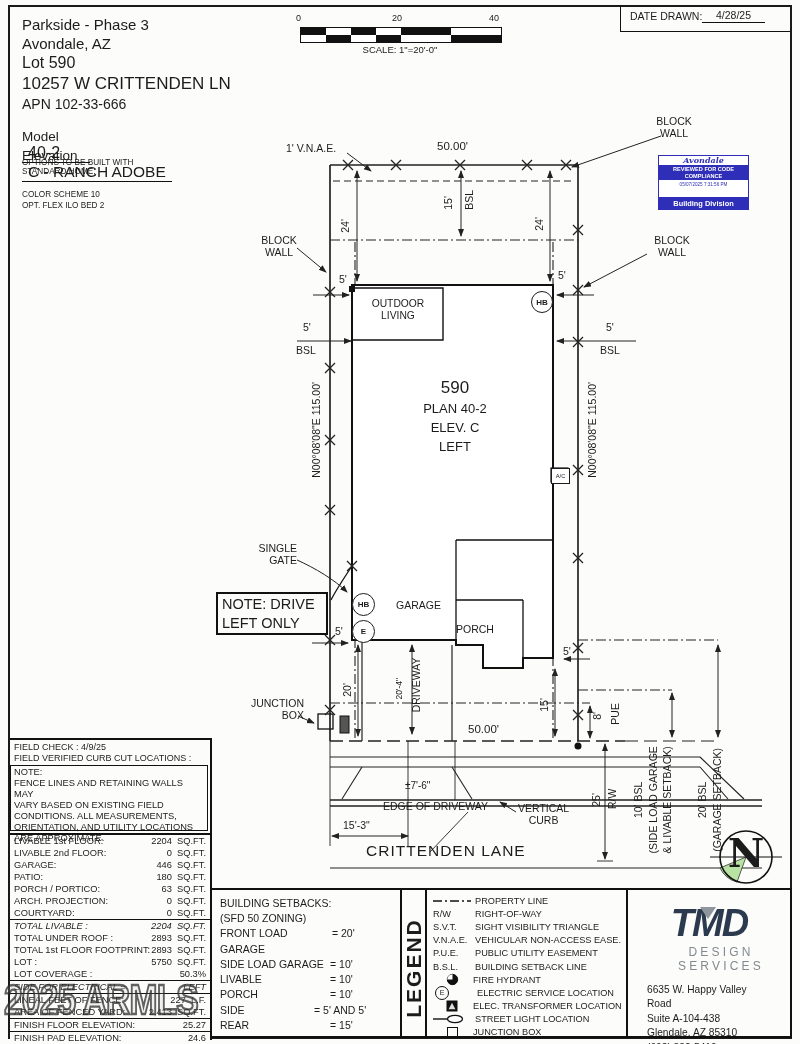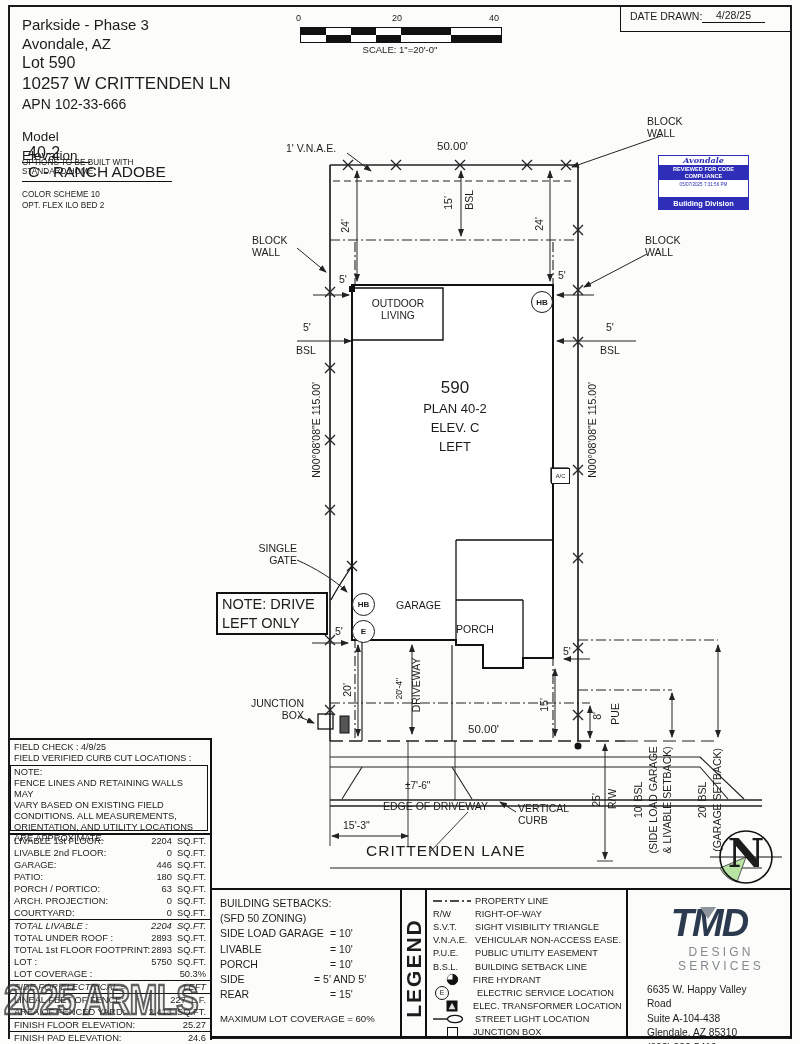--- a/index.html
+++ b/index.html
@@ -1,19 +1,19 @@
 <!DOCTYPE html>
 <html><head>
 <meta charset="utf-8">
 <style>
   html,body{margin:0;padding:0;background:#e8e8e8;}
   #page{position:relative;width:800px;height:1044px;background:#fcfcfa;overflow:hidden;
         font-family:"Liberation Sans",sans-serif;color:#1c1c1c;}
   #border{position:absolute;left:8px;top:5px;width:780px;height:1030px;border:2.5px solid #1a1a1a;}
-  .lbl{position:absolute;font-size:10.5px;line-height:1.12;white-space:pre-line;z-index:4;}
+  .lbl{position:absolute;font-size:10.5px;line-height:1.12;white-space:pre-line;z-index:4;text-align:center;}
   .ctr{text-align:center;}
   .rt{text-align:right;}
   .rot{transform:rotate(-90deg);}
   .big{font-size:11.5px;}
   .circ{position:absolute;border:1.5px solid #1c1c1c;border-radius:50%;background:#fff;
         display:flex;align-items:center;justify-content:center;font-size:8px;font-weight:bold;z-index:4;}
   .acbox{position:absolute;border:1.2px solid #1c1c1c;background:#fff;font-size:5.8px;
         display:flex;align-items:center;justify-content:center;z-index:4;}
   .nbox{position:absolute;left:216px;top:592px;width:100px;height:37px;border:2px solid #111;
         padding:1px 4px;font-size:14.5px;line-height:1.28;white-space:pre-line;background:#fcfcfa;z-index:4;}
@@ -368,20 +368,24 @@
           <span>FINISH PAD ELEVATION:</span>
           <span class="val">24.6</span>
         </div>
     </div>
   </div>
 
   <div id="setbacks" class="panel">
     <div>BUILDING SETBACKS:</div>
     <div>(SFD 50 ZONING)</div>
     <div class="sbrow">
+        <span>FRONT LOAD GARAGE</span>
+        <span class="sb-v">= 20'</span>
+      </div>
+    <div class="sbrow">
         <span>SIDE LOAD GARAGE</span>
         <span class="sb-v">= 10'</span>
       </div>
     <div class="sbrow">
         <span>LIVABLE</span>
         <span class="sb-v">= 10'</span>
       </div>
     <div class="sbrow">
         <span>PORCH</span>
         <span class="sb-v">= 10'</span>

